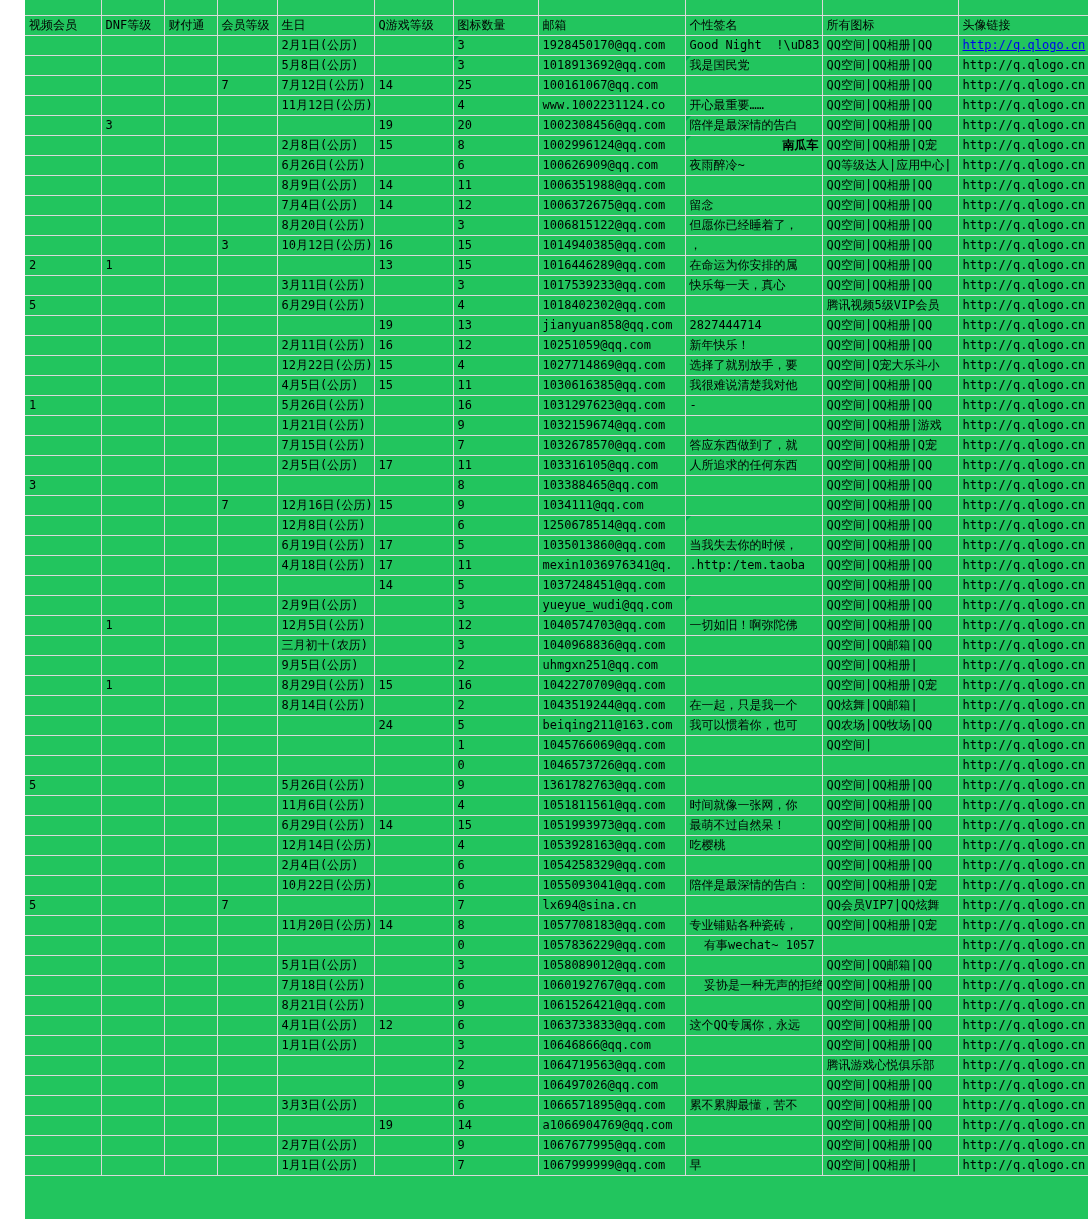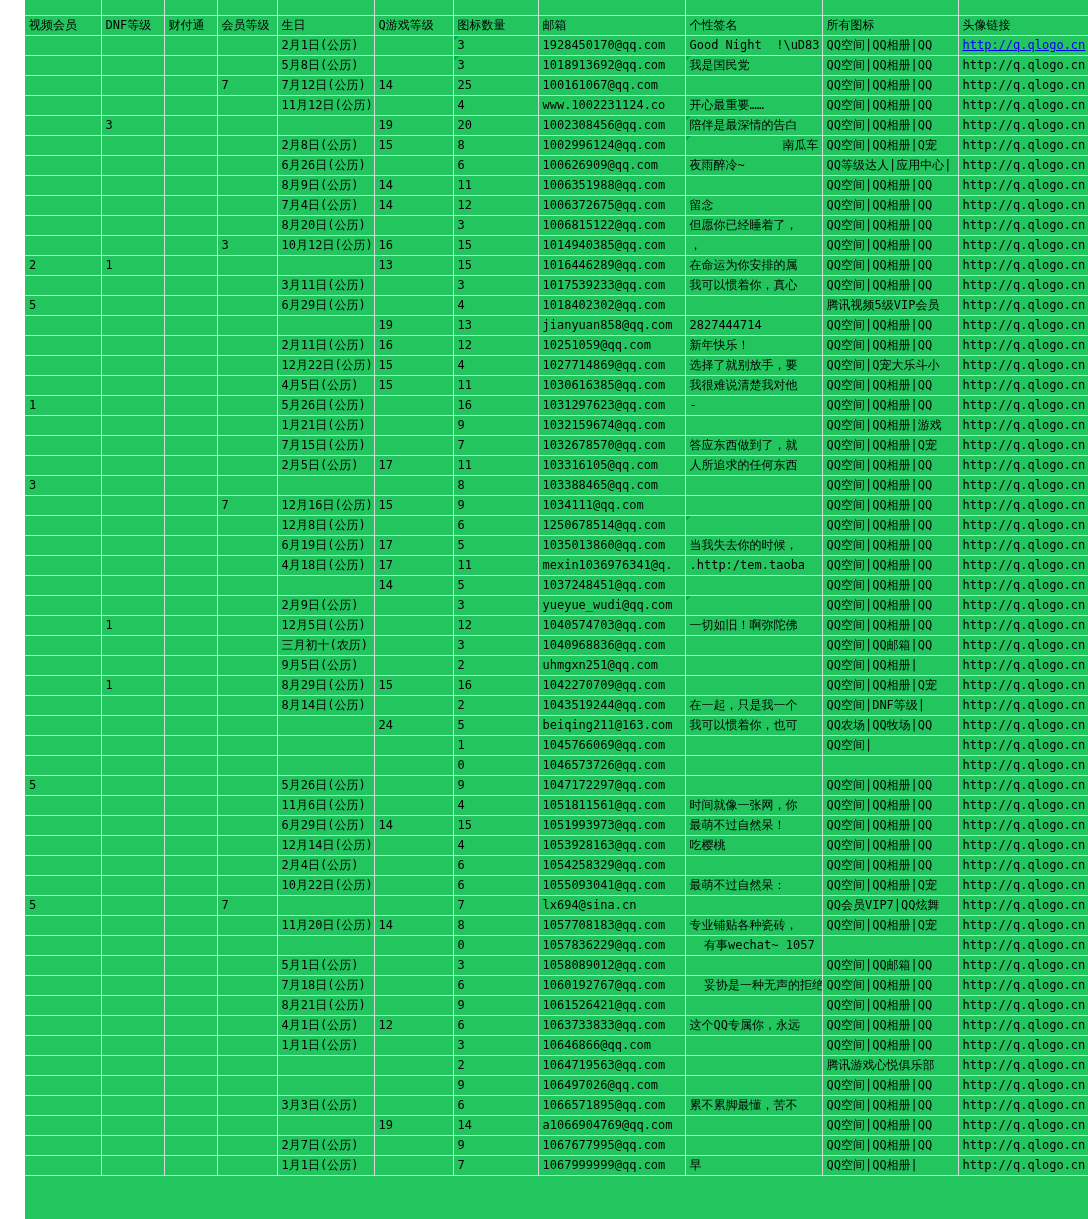--- a/index.html
+++ b/index.html
@@ -19,21 +19,21 @@
     font-weight:normal;
     color:#000;
     text-align:left;
     vertical-align:middle;
     white-space:pre;
     overflow:hidden;
     position:relative;
     line-height:18px;
   }
   tr.partial-top th, tr.partial-top td { height:15px; border-bottom:1px solid #d9d9d9; }
-  td.right { text-align:right; }
+  td.right { text-align:right;font-weight:bold; }
   td.hyperlink { color:#0000ee; text-decoration:underline; }
   .gc {
     position:absolute; top:0; left:0; width:0; height:0;
     border-top:5px solid #00b050; border-right:5px solid transparent;
   }
 </style>
 </head>
 <body>
 
 <div class="sheet">
@@ -238,21 +238,21 @@
         </tr>
         <tr>
           <td></td>
           <td></td>
           <td></td>
           <td></td>
           <td>3月11日(公历)</td>
           <td></td>
           <td>3</td>
           <td>1017539233@qq.com</td>
-          <td>我可以惯着你，真心</td>
+          <td>快乐每一天，真心</td>
           <td>QQ空间|QQ相册|QQ</td>
           <td>http://q.qlogo.cn</td>
         </tr>
         <tr>
           <td>5</td>
           <td></td>
           <td></td>
           <td></td>
           <td>6月29日(公历)</td>
           <td></td>
@@ -512,21 +512,21 @@
         <tr>
           <td></td>
           <td></td>
           <td></td>
           <td></td>
           <td>8月14日(公历)</td>
           <td></td>
           <td>2</td>
           <td>1043519244@qq.com</td>
           <td>在一起，只是我一个</td>
-          <td>QQ空间|DNF等级|</td>
+          <td>QQ炫舞|QQ邮箱|</td>
           <td>http://q.qlogo.cn</td>
         </tr>
         <tr>
           <td></td>
           <td></td>
           <td></td>
           <td></td>
           <td></td>
           <td>24</td>
           <td>5</td>
@@ -562,21 +562,21 @@
           <td>http://q.qlogo.cn</td>
         </tr>
         <tr>
           <td>5</td>
           <td></td>
           <td></td>
           <td></td>
           <td>5月26日(公历)</td>
           <td></td>
           <td>9</td>
-          <td>1047172297@qq.com</td>
+          <td>1361782763@qq.com</td>
           <td></td>
           <td>QQ空间|QQ相册|QQ</td>
           <td>http://q.qlogo.cn</td>
         </tr>
         <tr>
           <td></td>
           <td></td>
           <td></td>
           <td></td>
           <td>11月6日(公历)</td>
@@ -628,21 +628,21 @@
         </tr>
         <tr>
           <td></td>
           <td></td>
           <td></td>
           <td></td>
           <td>10月22日(公历)</td>
           <td></td>
           <td>6</td>
           <td>1055093041@qq.com</td>
-          <td>最萌不过自然呆：</td>
+          <td>陪伴是最深情的告白：</td>
           <td>QQ空间|QQ相册|Q宠</td>
           <td>http://q.qlogo.cn</td>
         </tr>
         <tr>
           <td>5</td>
           <td></td>
           <td></td>
           <td>7</td>
           <td></td>
           <td></td>

